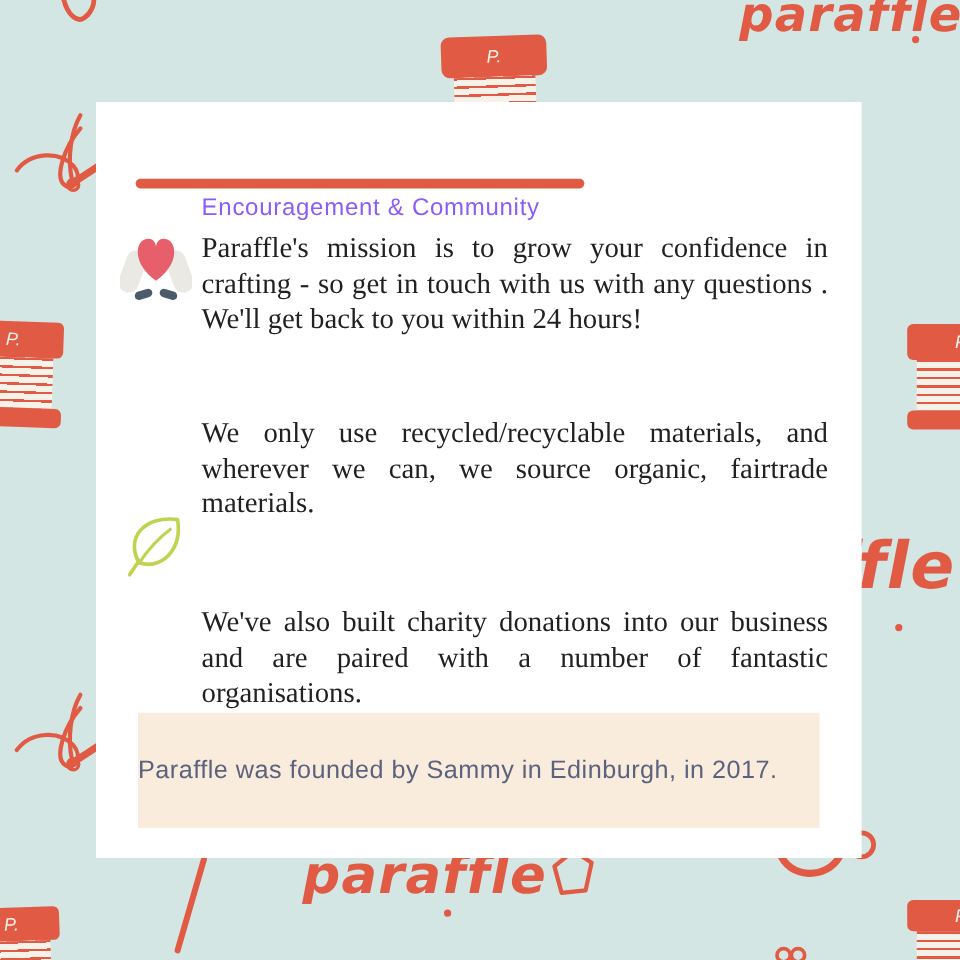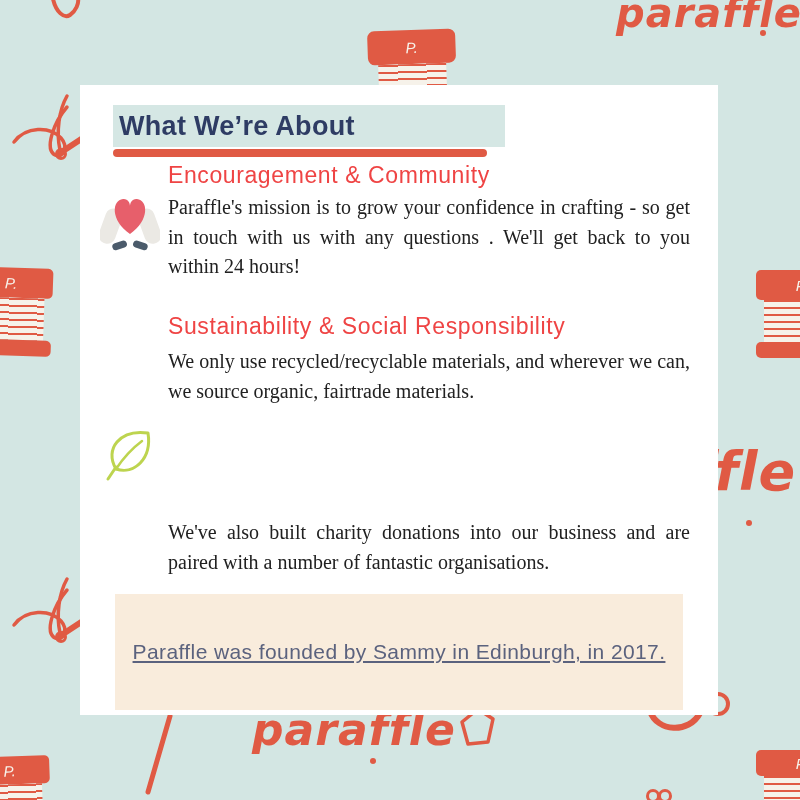--- a/index.html
+++ b/index.html
@@ -40,34 +40,34 @@
     background:#d5e7e4;box-sizing:border-box;
     display:flex;align-items:center;padding-left:6px;
     font-size:27px;font-weight:bold;color:#2e3c64;letter-spacing:0.3px;
   }
   .title-underline{
     position:absolute;left:33px;top:64px;width:374px;height:8px;
     background:#e05a44;border-radius:4px;
   }
   .sec-heading{
     position:absolute;left:88px;
-    font-size:23px;color:#ef4444;letter-spacing:0.6px;font-weight:400;
+    font-size:20px;color:#8b5cf6;letter-spacing:0.6px;font-weight:400;
     white-space:nowrap;
   }
   .body-par{
     position:absolute;left:88px;width:522px;margin:0;
     font-family:"Liberation Serif",serif;
-    font-size:20px;line-height:29.5px;color:#212121;text-align:justify;
+    font-size:24px;line-height:29.5px;color:#212121;text-align:justify;
   }
   .icon-box{position:absolute;left:20px;}
   .footer-box{
-    position:absolute;left:35px;top:509px;width:568px;height:116px;
+    position:absolute;left:35px;top:509px;width:568px;height:96px;
     background:#f9ecdc;
     display:flex;flex-direction:column;justify-content:space-evenly;
-    text-align:center;color:#5b627e;font-size:21px;letter-spacing:0.4px;text-decoration:underline;
+    color:#5b627e;font-size:21px;letter-spacing:0.4px;
   }
 </style>
 </head>
 <body>
 
 <svg class="decor" style="left:50px;top:-2px;" width="34" height="24" viewBox="0 0 34 24">
   <path d="M3 1 C 6 14 14 21 20 17 C 26 13 29 5 28 1" fill="none" stroke="#e05a44" stroke-width="4" stroke-linecap="round"></path>
 </svg>
 
 <svg class="decor" style="left:10px;top:92px;" width="92" height="78" viewBox="0 0 92 78">
@@ -146,44 +146,40 @@
   <div class="spool-threads" style="height:34px;margin-left:8px;"></div>
 </div>
 
 <svg class="decor" style="left:644px;top:784px;" width="32" height="16" viewBox="0 0 32 16">
   <circle cx="9" cy="12" r="5.5" fill="none" stroke="#e05a44" stroke-width="3"></circle>
   <circle cx="21" cy="12" r="5.5" fill="none" stroke="#e05a44" stroke-width="3"></circle>
 </svg>
 
 <div class="card">
 
-  <div class="title-highlight">
-    <span>What We’re About</span>
-  </div>
   <div class="title-underline"></div>
 
   <svg class="icon-box" style="top:101px;" width="60" height="70" viewBox="0 0 60 70">
     <rect x="2" y="22" width="17" height="36" rx="8" fill="#ebe9e4" transform="rotate(20 10 40)"></rect>
     <rect x="41" y="22" width="17" height="36" rx="8" fill="#ebe9e4" transform="rotate(-20 50 40)"></rect>
     <rect x="12" y="56" width="15" height="7" rx="3.5" fill="#4b5b6b" transform="rotate(-18 19 59)"></rect>
     <rect x="33" y="56" width="15" height="7" rx="3.5" fill="#4b5b6b" transform="rotate(18 41 59)"></rect>
     <path d="M30 48 C 10 34 12 14 23 13 C 28 12.5 30 17 30 20 C 30 17 32 12.5 37 13 C 48 14 50 34 30 48 Z" fill="#e75f6b"></path>
   </svg>
 
   <div class="sec-heading" style="top:77px;">Encouragement &amp; Community</div>
   <p class="body-par" style="top:108px;">Paraffle's mission is to grow your confidence in crafting - so get in touch with us with any questions . We'll get back to you within 24 hours!</p>
 
-  <div class="sec-heading" style="top:228px;">Sustainability &amp; Social Responsibility</div>
   <p class="body-par" style="top:262px;">We only use recycled/recyclable materials, and wherever we can, we source organic, fairtrade materials.</p>
 
   <svg class="icon-box" style="top:338px;" width="58" height="62" viewBox="0 0 58 62">
     <path d="M8 56 L16 44" stroke="#bdd44f" stroke-width="3" fill="none" stroke-linecap="round"></path>
     <path d="M16 46 C 4 26 20 6 48 10 C 52 36 34 52 16 46 Z" fill="none" stroke="#bdd44f" stroke-width="3" stroke-linejoin="round"></path>
     <path d="M16 46 C 24 34 34 24 42 18" fill="none" stroke="#bdd44f" stroke-width="2.5" stroke-linecap="round"></path>
   </svg>
 
-  <p class="body-par" style="top:433px;font-family:Liberation Serif, serif;">We've also built charity donations into our business and are paired with a number of fantastic organisations.</p>
+  <p class="body-par" style="top:420px;font-family:Liberation Serif, serif;">We've also built charity donations into our business and are paired with a number of fantastic organisations.</p>
 
   <div class="footer-box">
     <div>Paraffle was founded by Sammy in Edinburgh, in 2017.</div>
   </div>
 
 </div>
 
 </body></html>

